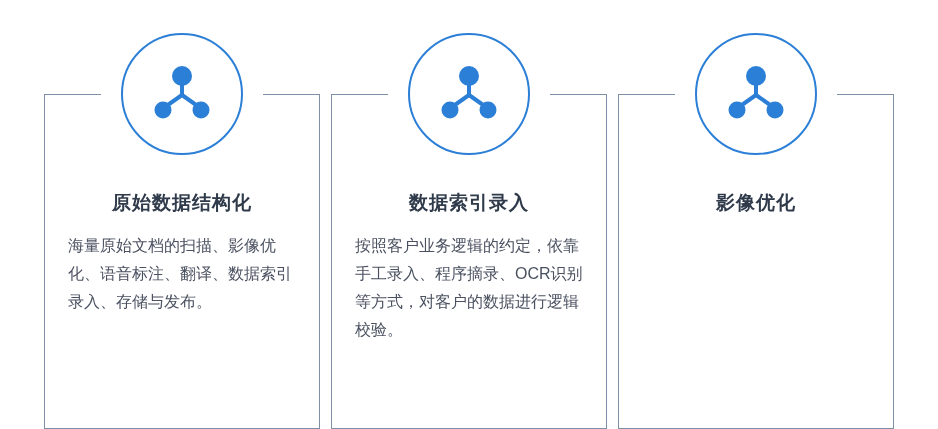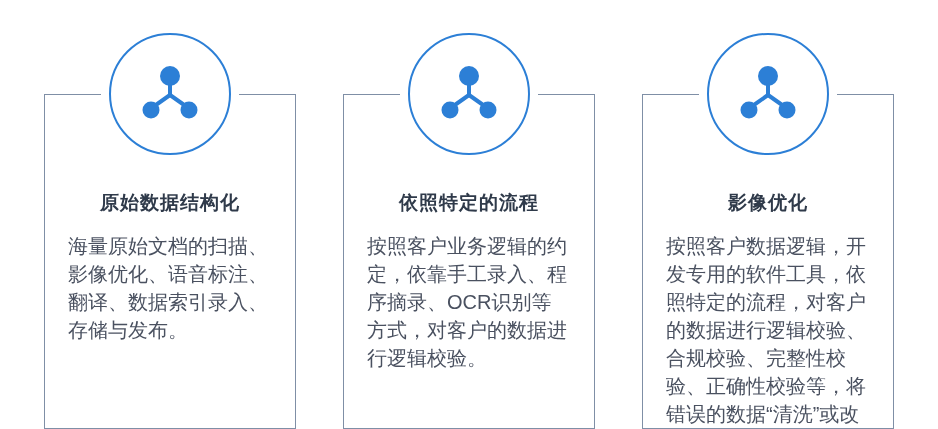--- a/index.html
+++ b/index.html
@@ -24,21 +24,21 @@
     top: 0;
     width: 938px;
     height: 429px;
     display: flex;
     justify-content: space-between;
     padding: 0 44px;
     box-sizing: border-box;
   }
   .card {
     position: relative;
-    width: 252px;
+    width: 276px;
     margin-top: 94px;
     height: 335px;
     box-sizing: border-box;
     padding-left: 39px;
   }
   
   .frame {
     position: absolute;
     left: 0;
     top: 0;
@@ -86,21 +86,21 @@
     font-size: 19px;
     font-weight: bold;
     color: #2f3a4a;
     letter-spacing: 1px;
   }
   .card-body {
     position: absolute;
     top: 138px;
     left: 24px;
     right: 24px;
-    font-size: 20px;
+    font-size: 16px;
     line-height: 28px;
     color: #4a5160;
     text-align: left;
   }
 </style>
 </head>
 <body>
 
 <div class="board">
   <div class="cards">
@@ -134,38 +134,37 @@
             <path d="M32 30 L15 42"></path>
             <path d="M32 30 L49 42"></path>
           </g>
           <g fill="#2c7fd6">
             <circle cx="32" cy="11" r="10"></circle>
             <circle cx="13" cy="45" r="8.5"></circle>
             <circle cx="51" cy="45" r="8.5"></circle>
           </g>
         </svg>
       </div>
-      <div class="card-title">依照特定的流程</div>
+      <div class="card-title">数据索引录入</div>
       <div class="card-body">按照客户业务逻辑的约定，依靠手工录入、程序摘录、OCR识别等方式，对客户的数据进行逻辑校验。</div>
     </div>
 
     <div class="card">
       <div class="frame"></div>
       <div class="icon-wrap">
         <svg width="64" height="58" viewBox="0 0 64 58" aria-hidden="true">
           <g fill="none" stroke="#2c7fd6" stroke-width="4" stroke-linecap="round">
             <path d="M32 14 L32 30"></path>
             <path d="M32 30 L15 42"></path>
             <path d="M32 30 L49 42"></path>
           </g>
           <g fill="#2c7fd6">
             <circle cx="32" cy="11" r="10"></circle>
             <circle cx="13" cy="45" r="8.5"></circle>
             <circle cx="51" cy="45" r="8.5"></circle>
           </g>
         </svg>
       </div>
       <div class="card-title">影像优化</div>
-      <div class="card-body">按照客户数据逻辑，开发专用的软件工具，依照特定的流程，对客户的数据进行逻辑校验、合规校验、完整性校验、正确性校验等，将错误的数据“清洗”或改正。</div>
     </div>
 
   </div>
 </div>
 
 </body></html>

